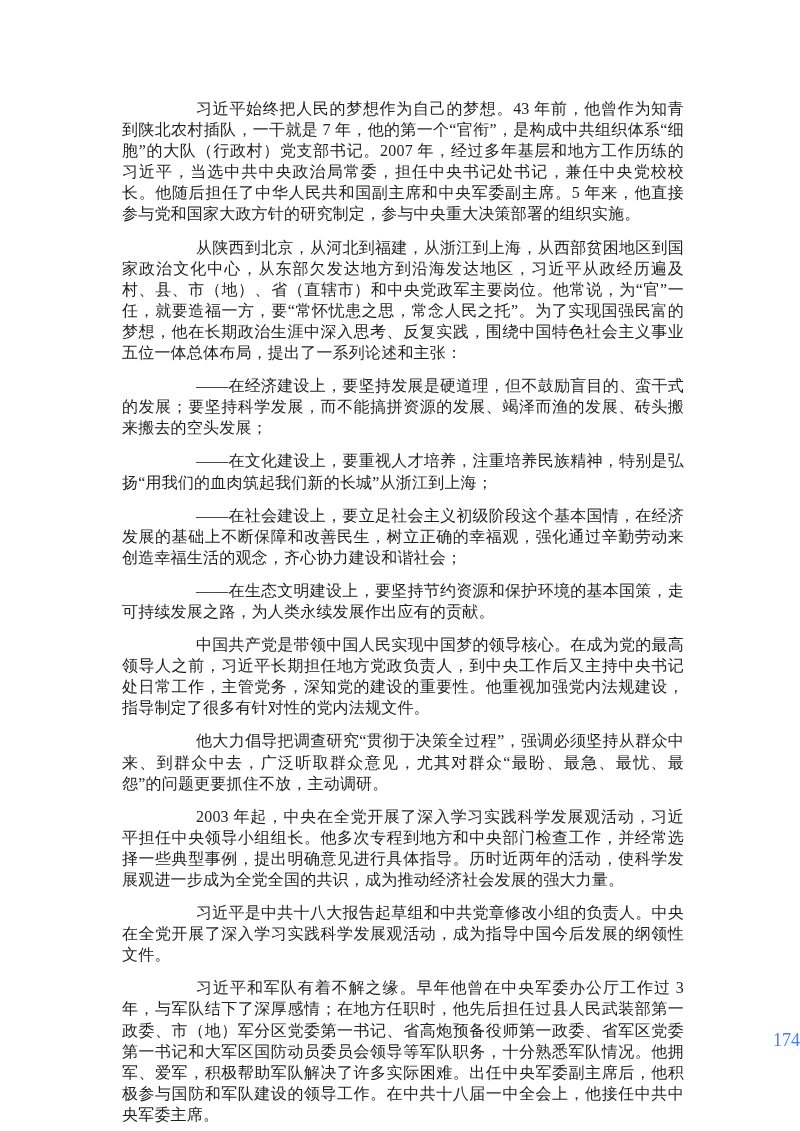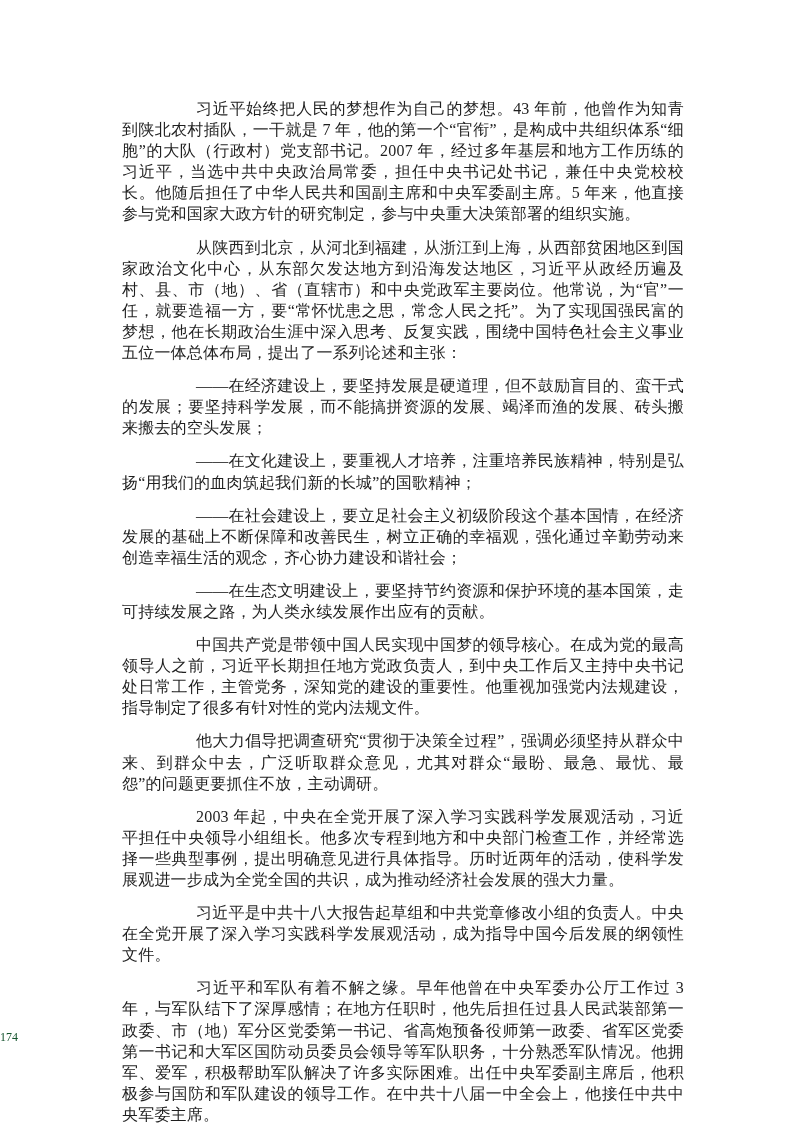--- a/index.html
+++ b/index.html
@@ -31,35 +31,35 @@
     margin: 12px;
     padding: 0;
     text-indent: 74px;
     word-break: break-all;
   }
   .page-number {
     position: absolute;
     left: 0;
     top: 1030px;
     width: 800px;
-    text-align: left;
-    font-size: 12px;
-    color: #14532d;
+    text-align: right;
+    font-size: 18px;
+    color: #3b82f6;
     font-family: "Liberation Serif", "DejaVu Serif", serif;
   }
 </style>
 </head>
 <body>
 
 <div class="page">
   <div class="text-block">
     <p>习近平始终把人民的梦想作为自己的梦想。43 年前，他曾作为知青到陕北农村插队，一干就是 7 年，他的第一个“官衔”，是构成中共组织体系“细胞”的大队（行政村）党支部书记。2007 年，经过多年基层和地方工作历练的习近平，当选中共中央政治局常委，担任中央书记处书记，兼任中央党校校长。他随后担任了中华人民共和国副主席和中央军委副主席。5 年来，他直接参与党和国家大政方针的研究制定，参与中央重大决策部署的组织实施。</p>
     <p>从陕西到北京，从河北到福建，从浙江到上海，从西部贫困地区到国家政治文化中心，从东部欠发达地方到沿海发达地区，习近平从政经历遍及村、县、市（地）、省（直辖市）和中央党政军主要岗位。他常说，为“官”一任，就要造福一方，要“常怀忧患之思，常念人民之托”。为了实现国强民富的梦想，他在长期政治生涯中深入思考、反复实践，围绕中国特色社会主义事业五位一体总体布局，提出了一系列论述和主张：</p>
     <p>——在经济建设上，要坚持发展是硬道理，但不鼓励盲目的、蛮干式的发展；要坚持科学发展，而不能搞拼资源的发展、竭泽而渔的发展、砖头搬来搬去的空头发展；</p>
-    <p>——在文化建设上，要重视人才培养，注重培养民族精神，特别是弘扬“用我们的血肉筑起我们新的长城”的国歌精神；</p>
+    <p>——在文化建设上，要重视人才培养，注重培养民族精神，特别是弘扬“用我们的血肉筑起我们新的长城”从浙江到上海；</p>
     <p>——在社会建设上，要立足社会主义初级阶段这个基本国情，在经济发展的基础上不断保障和改善民生，树立正确的幸福观，强化通过辛勤劳动来创造幸福生活的观念，齐心协力建设和谐社会；</p>
     <p>——在生态文明建设上，要坚持节约资源和保护环境的基本国策，走可持续发展之路，为人类永续发展作出应有的贡献。</p>
     <p>中国共产党是带领中国人民实现中国梦的领导核心。在成为党的最高领导人之前，习近平长期担任地方党政负责人，到中央工作后又主持中央书记处日常工作，主管党务，深知党的建设的重要性。他重视加强党内法规建设，指导制定了很多有针对性的党内法规文件。</p>
     <p>他大力倡导把调查研究“贯彻于决策全过程”，强调必须坚持从群众中来、到群众中去，广泛听取群众意见，尤其对群众“最盼、最急、最忧、最怨”的问题更要抓住不放，主动调研。</p>
     <p>2003 年起，中央在全党开展了深入学习实践科学发展观活动，习近平担任中央领导小组组长。他多次专程到地方和中央部门检查工作，并经常选择一些典型事例，提出明确意见进行具体指导。历时近两年的活动，使科学发展观进一步成为全党全国的共识，成为推动经济社会发展的强大力量。</p>
     <p>习近平是中共十八大报告起草组和中共党章修改小组的负责人。中央在全党开展了深入学习实践科学发展观活动，成为指导中国今后发展的纲领性文件。</p>
     <p>习近平和军队有着不解之缘。早年他曾在中央军委办公厅工作过 3 年，与军队结下了深厚感情；在地方任职时，他先后担任过县人民武装部第一政委、市（地）军分区党委第一书记、省高炮预备役师第一政委、省军区党委第一书记和大军区国防动员委员会领导等军队职务，十分熟悉军队情况。他拥军、爱军，积极帮助军队解决了许多实际困难。出任中央军委副主席后，他积极参与国防和军队建设的领导工作。在中共十八届一中全会上，他接任中共中央军委主席。</p>
   </div>
   <div class="page-number">174</div>
 </div>

